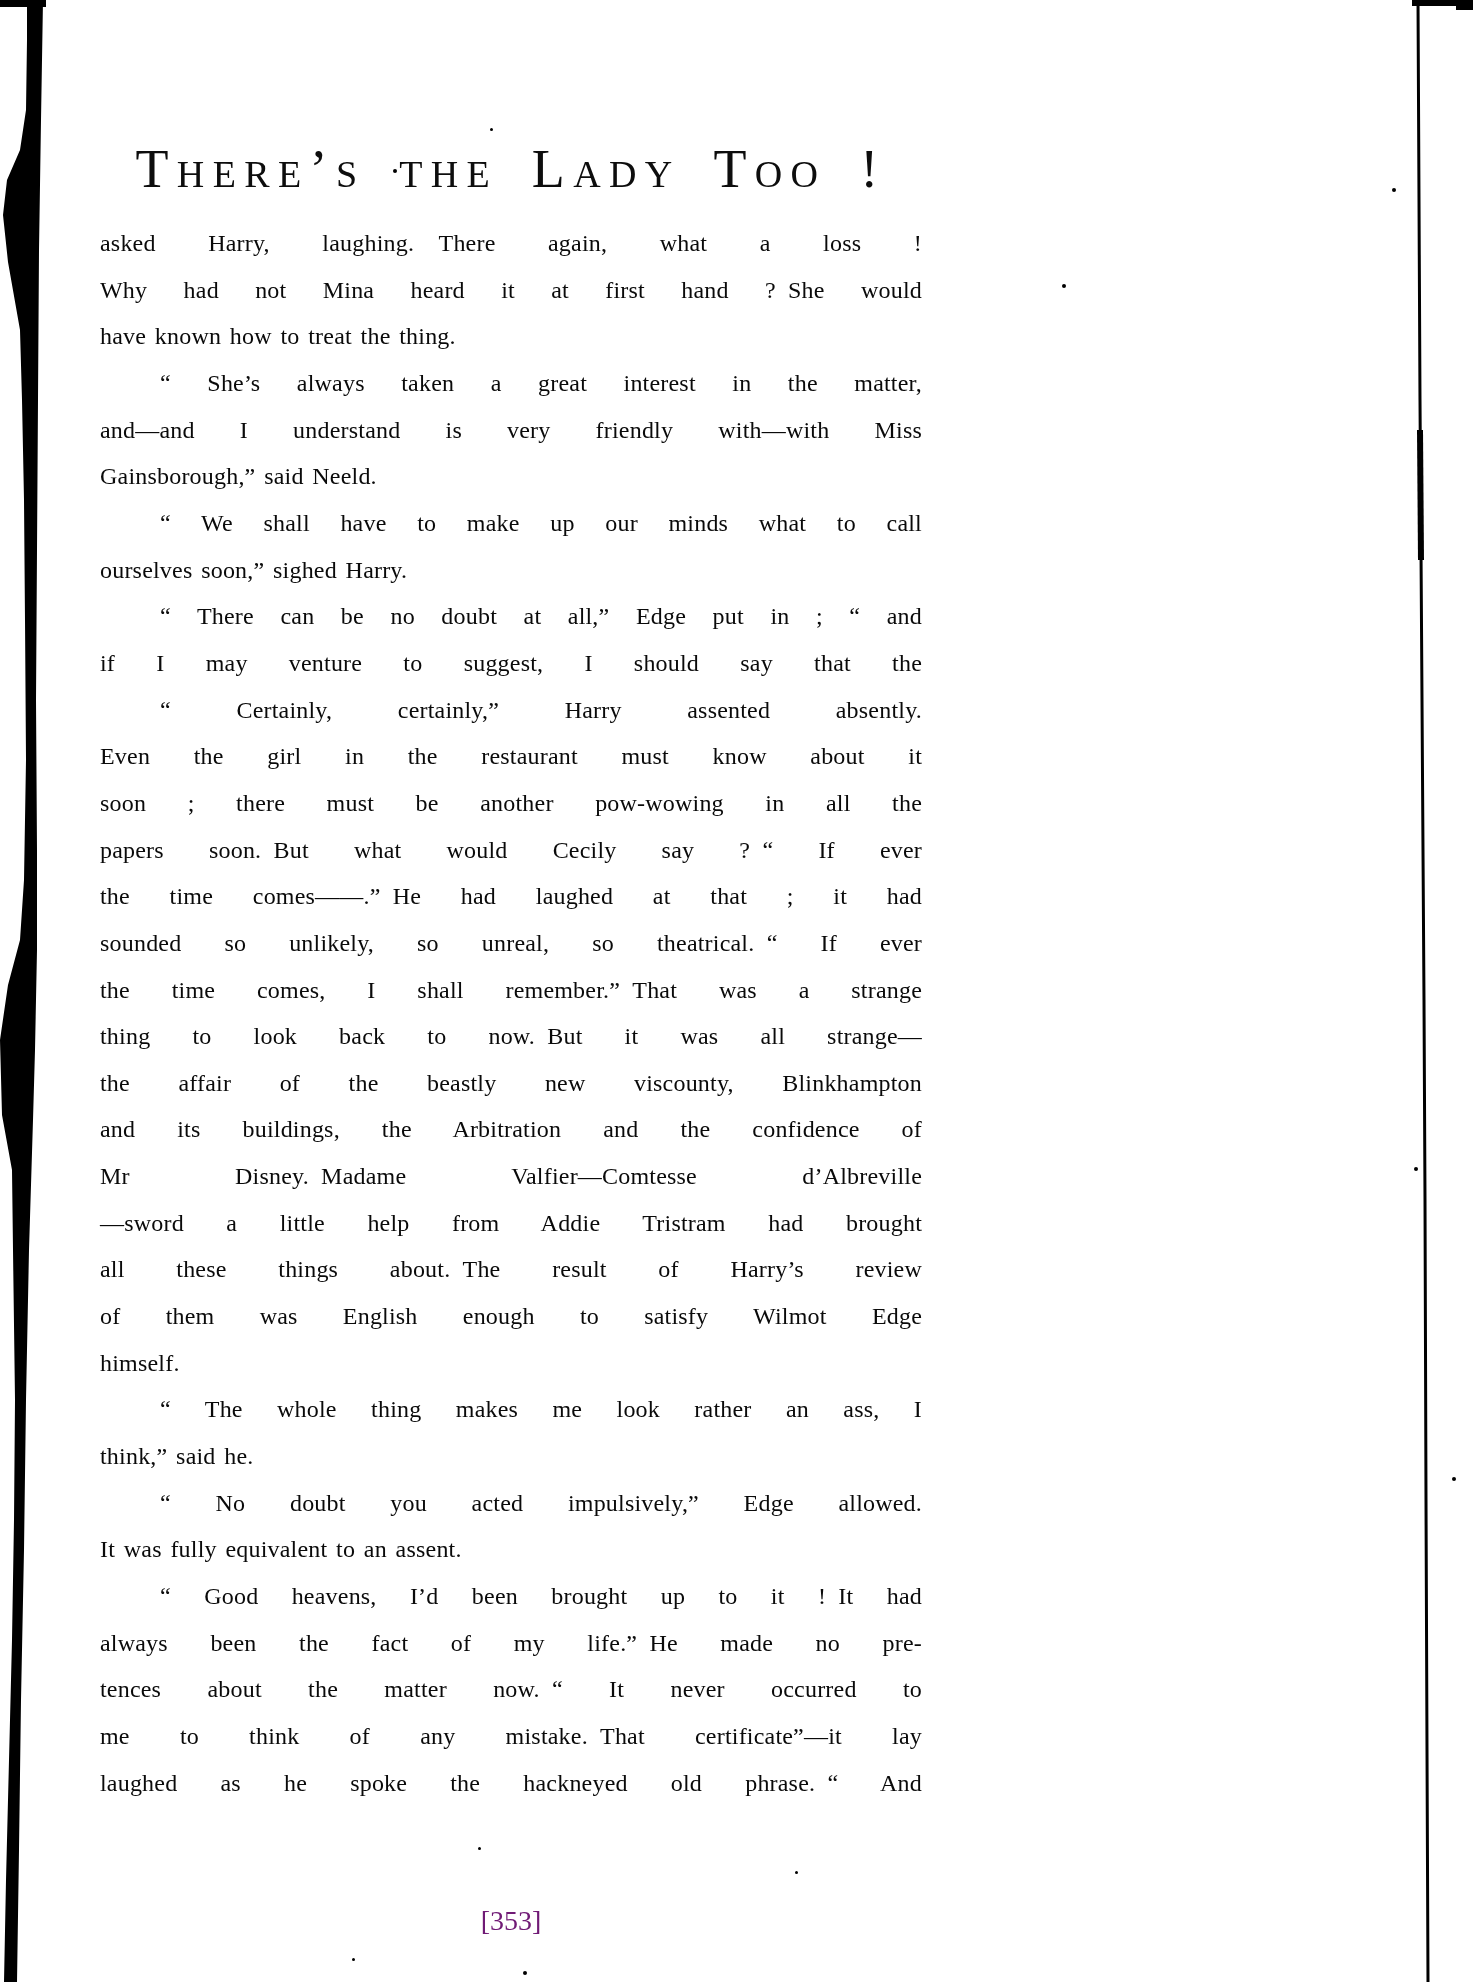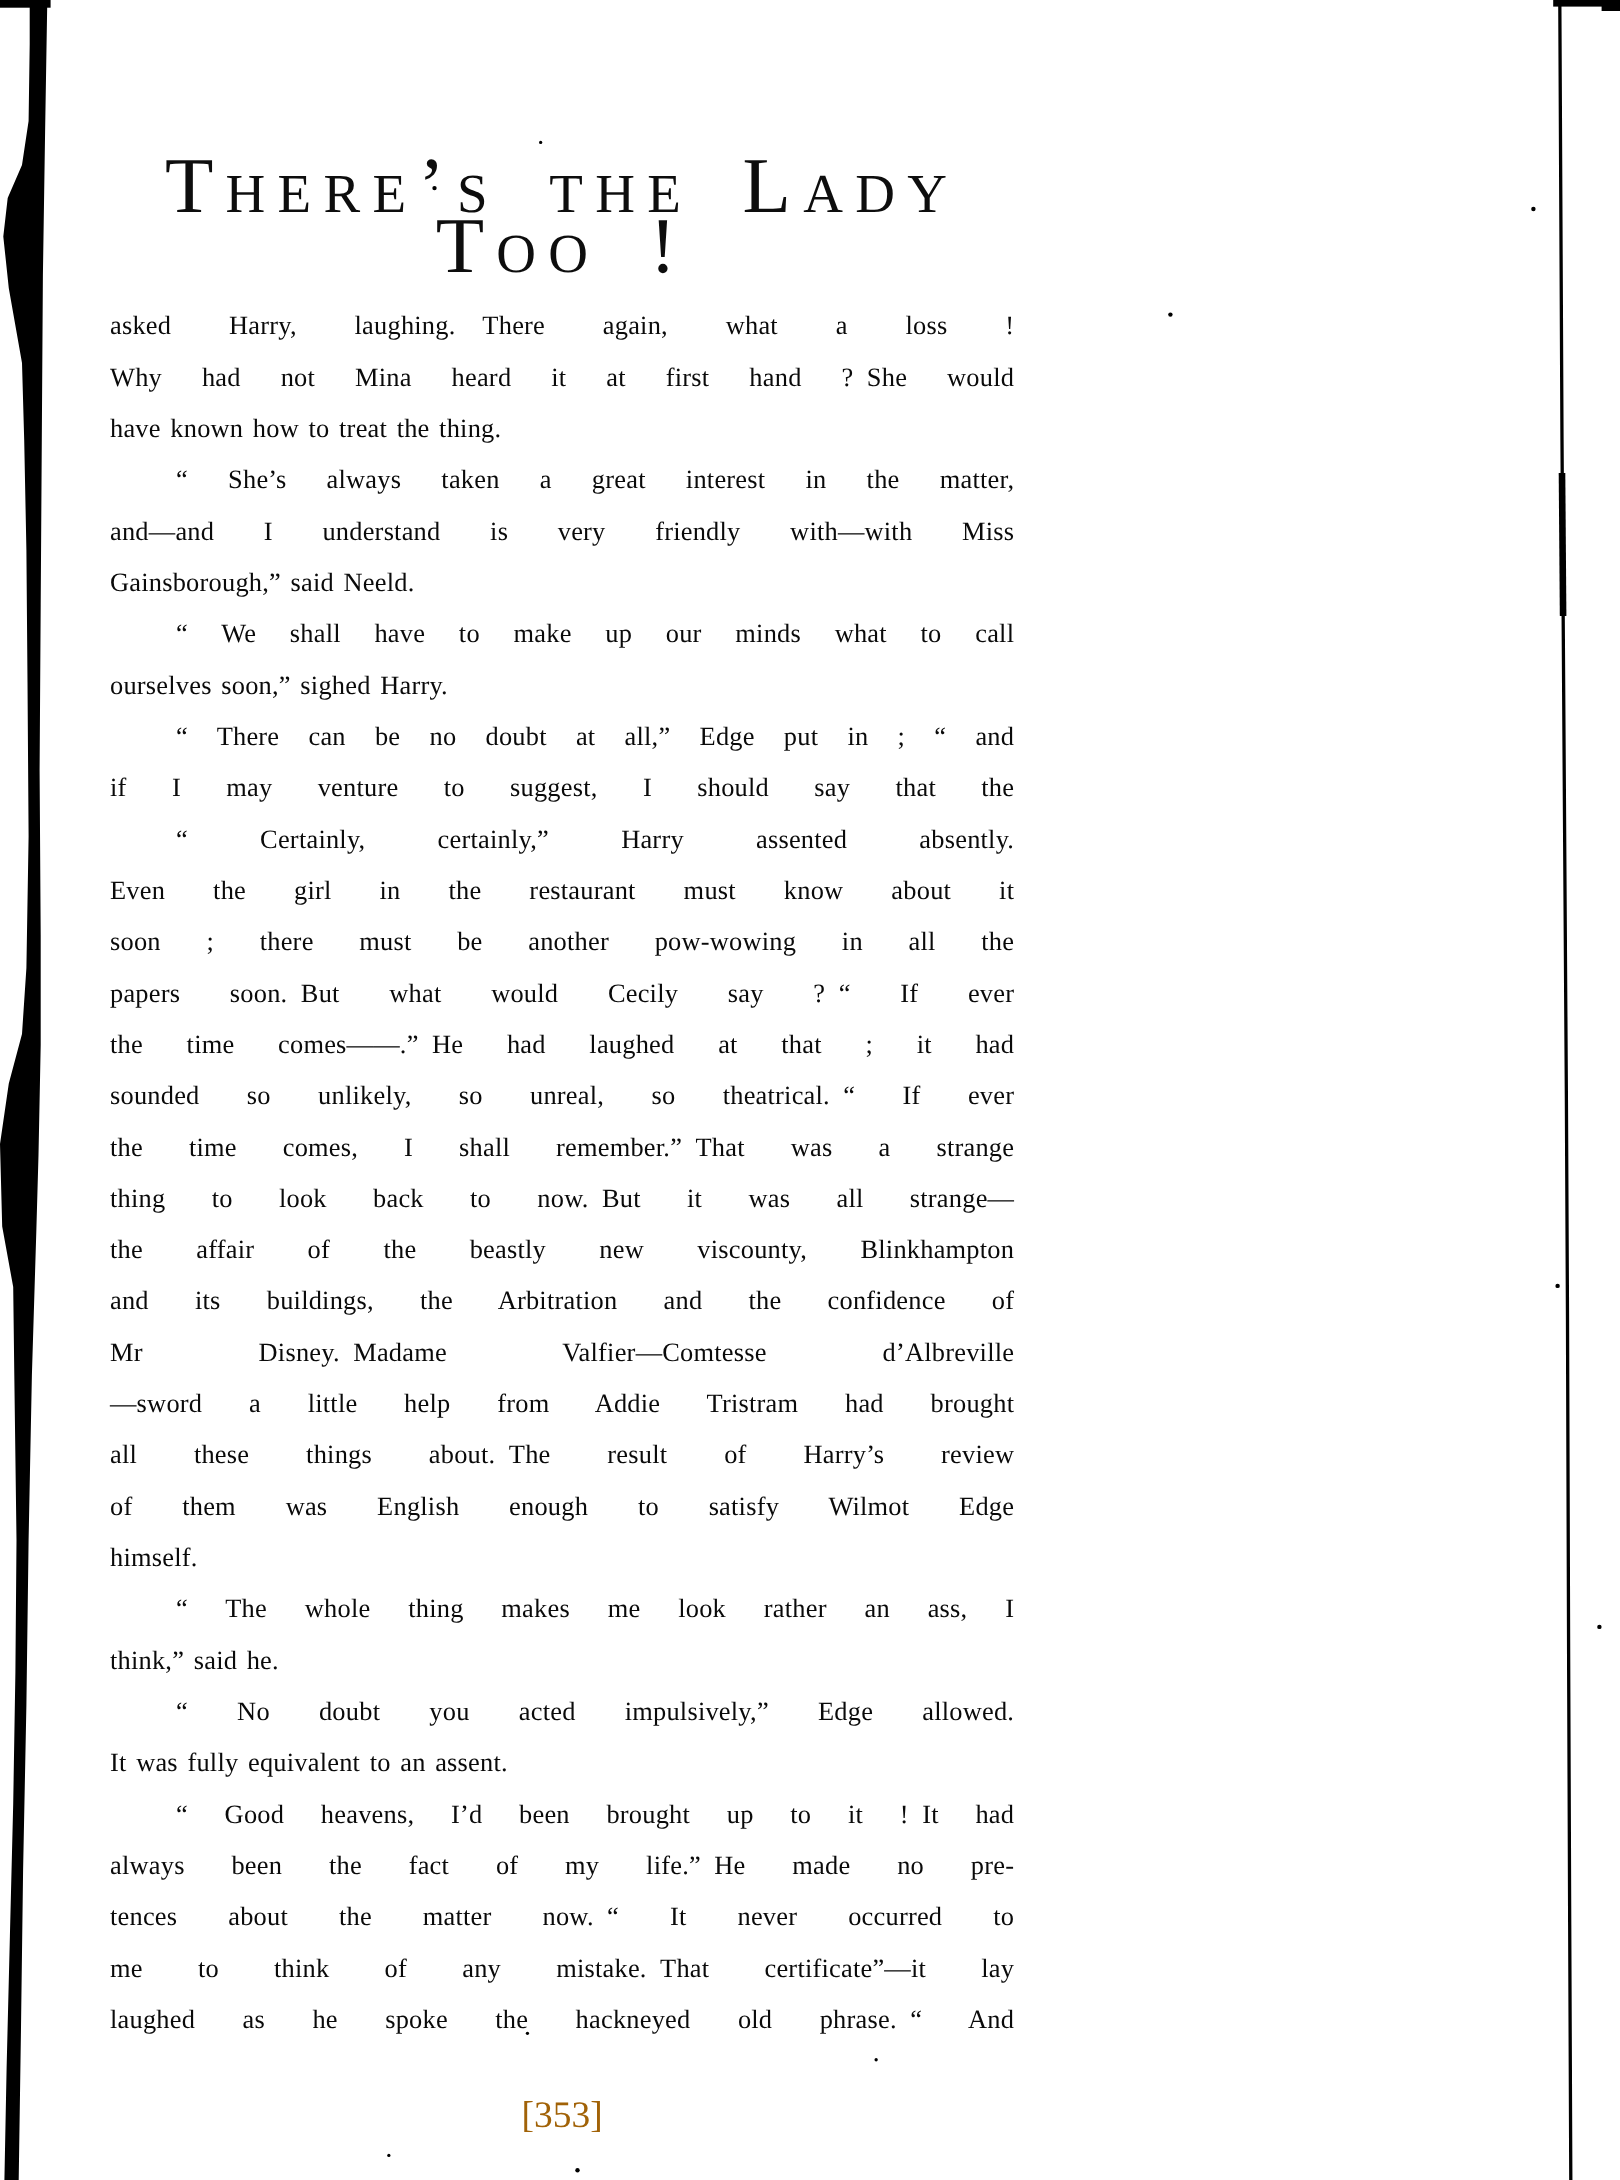--- a/index.html
+++ b/index.html
@@ -18,21 +18,21 @@
   .content{
     position:absolute;
     left:100px;top:0;
     width:822px;
   }
   .chapter-title{
     margin:142px 0 24px 0;
     text-align:center;
     font-weight:normal;
     font-variant:small-caps;
-    font-size:72px;
+    font-size:54px;
     line-height:54px;
     letter-spacing:0.155em;
     word-spacing:0.22em;
     color:#0d0d0d;
   }
   .body-text{
     font-size:24px;
     line-height:46.65px;
     word-spacing:2.5px;
     letter-spacing:0.2px;
@@ -41,22 +41,22 @@
     text-align:justify;
     white-space:normal;
   }
   .line.just{ text-align-last:justify; }
   .line.indent{ text-indent:60px; }
   .page-number{
     position:absolute;
     left:100px;top:1905px;
     width:822px;
     text-align:center;
-    font-size:34px;
-    color:#a16207;
+    font-size:28px;
+    color:#701a75;
   }
   .speck{
     position:absolute;
     background:#000;
     border-radius:50%;
   }
 </style>
 </head>
 <body>
 

